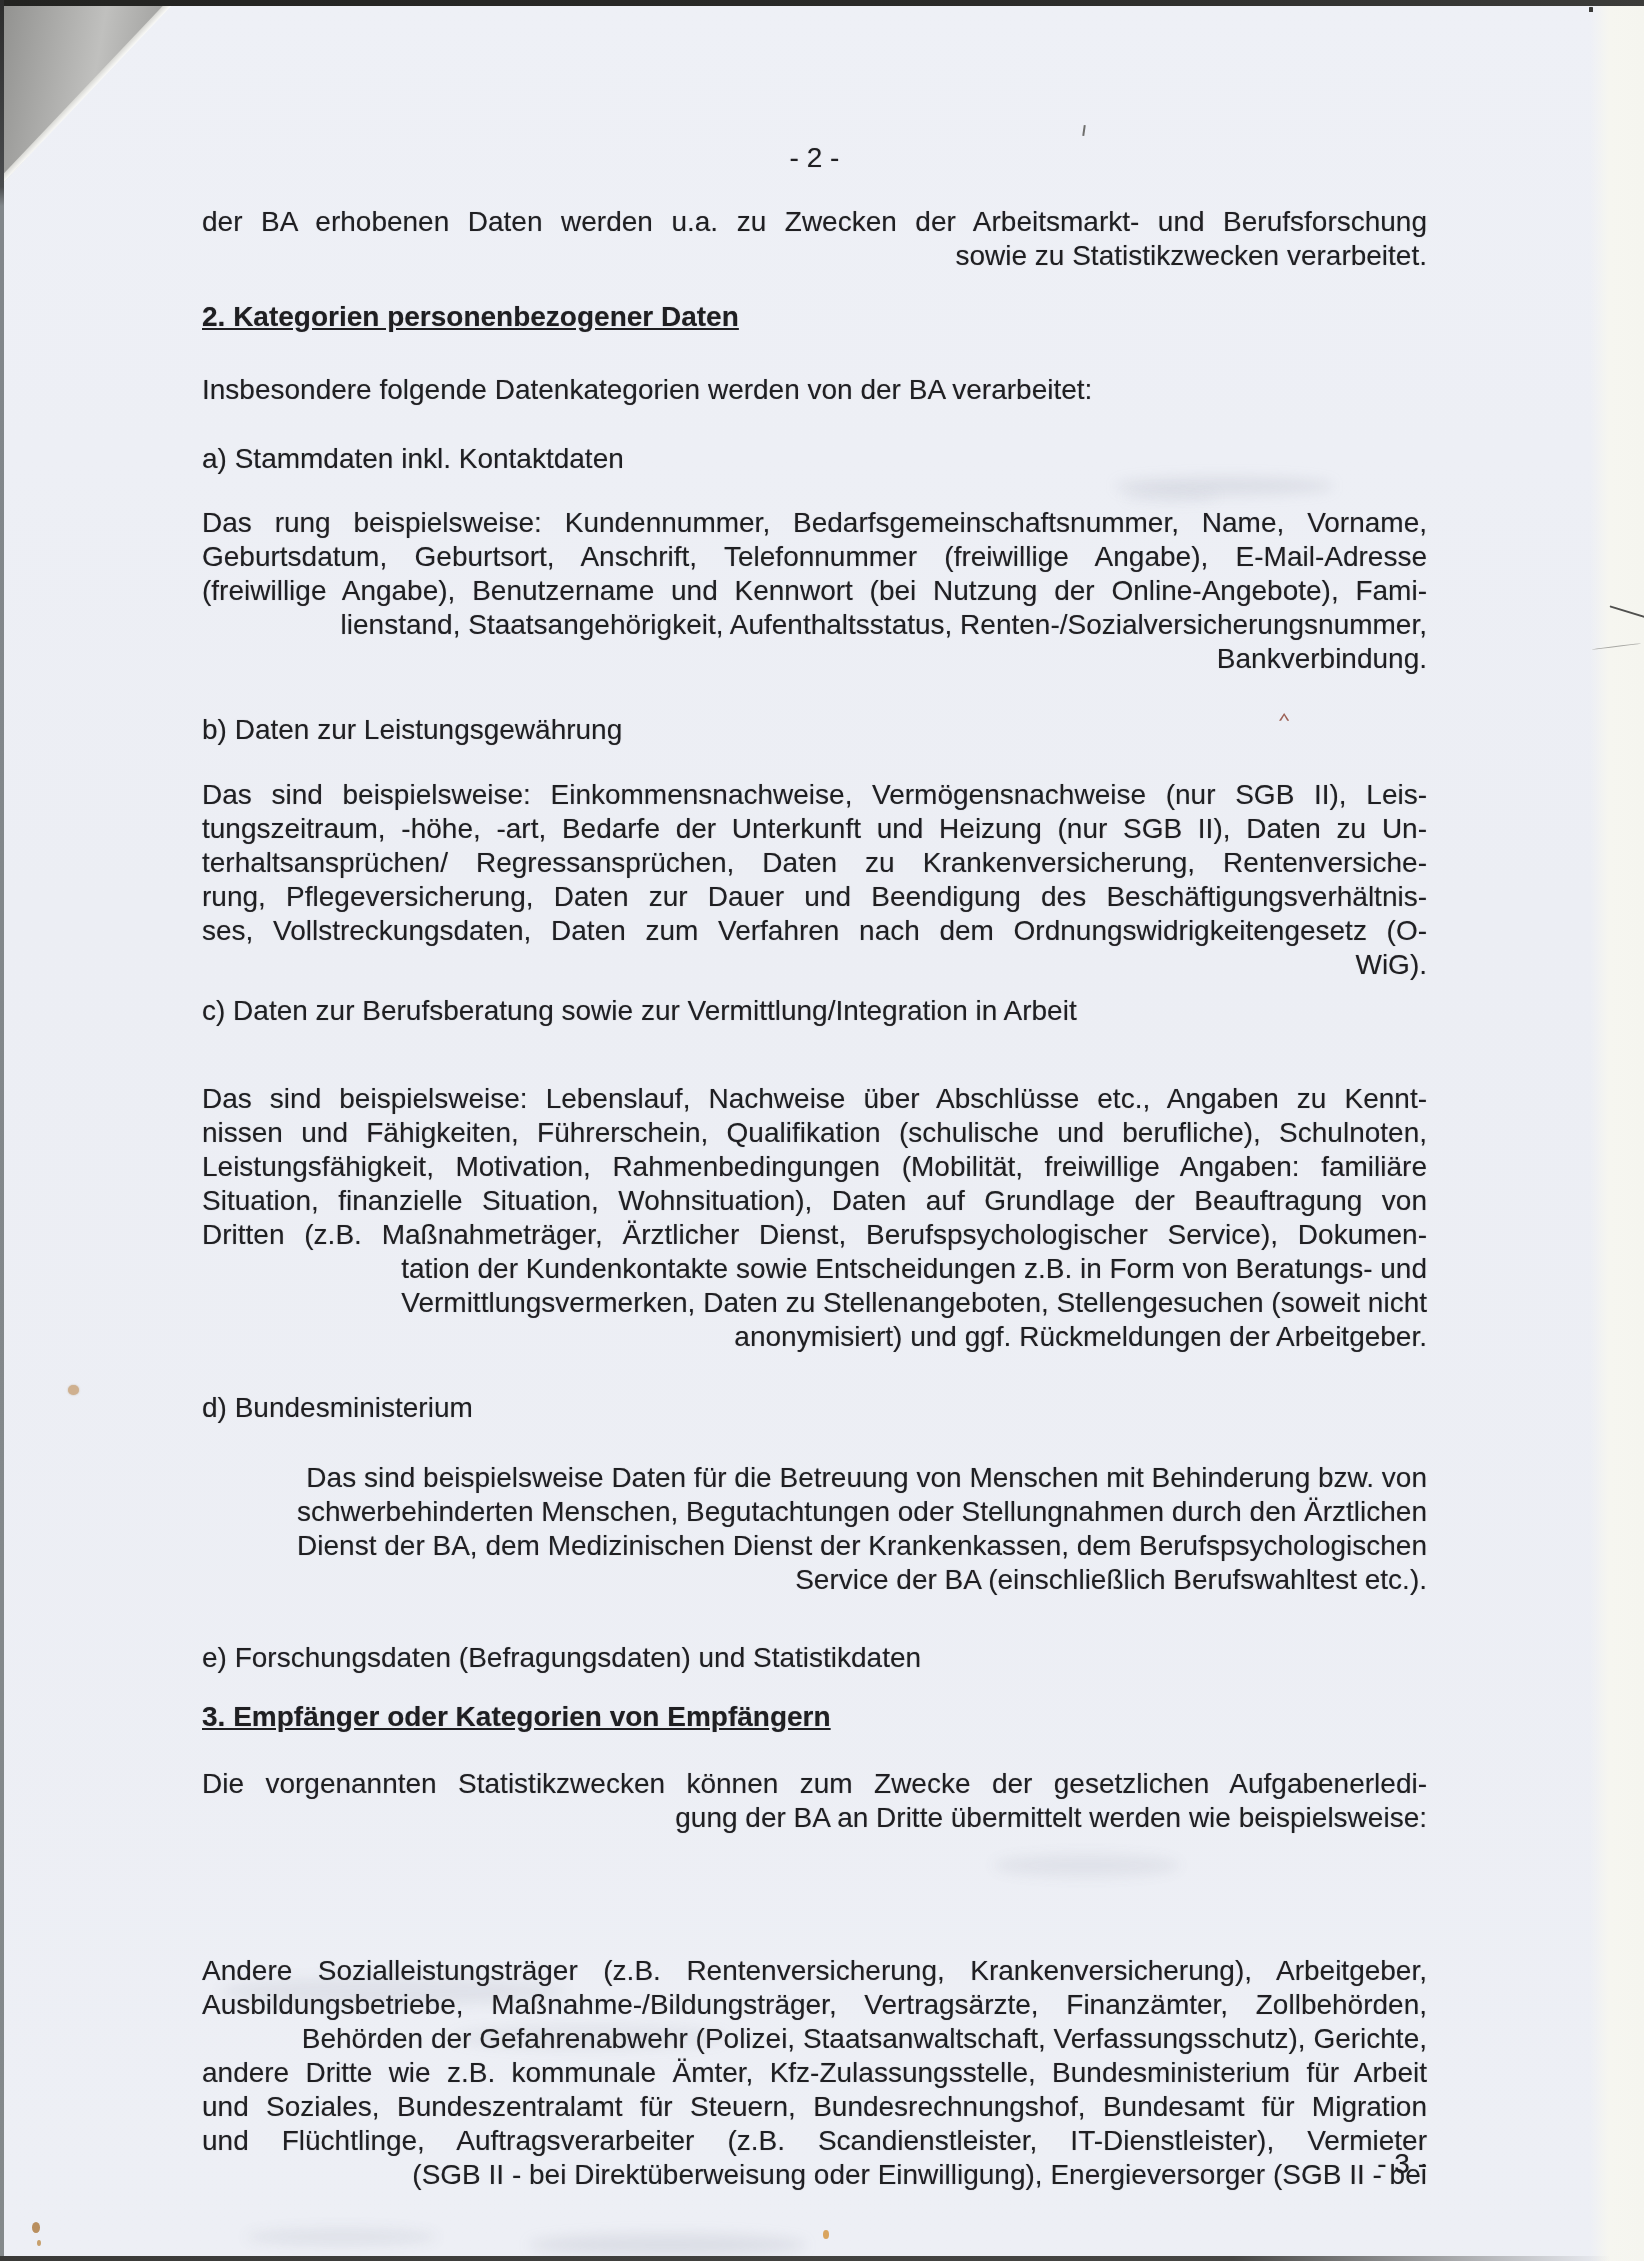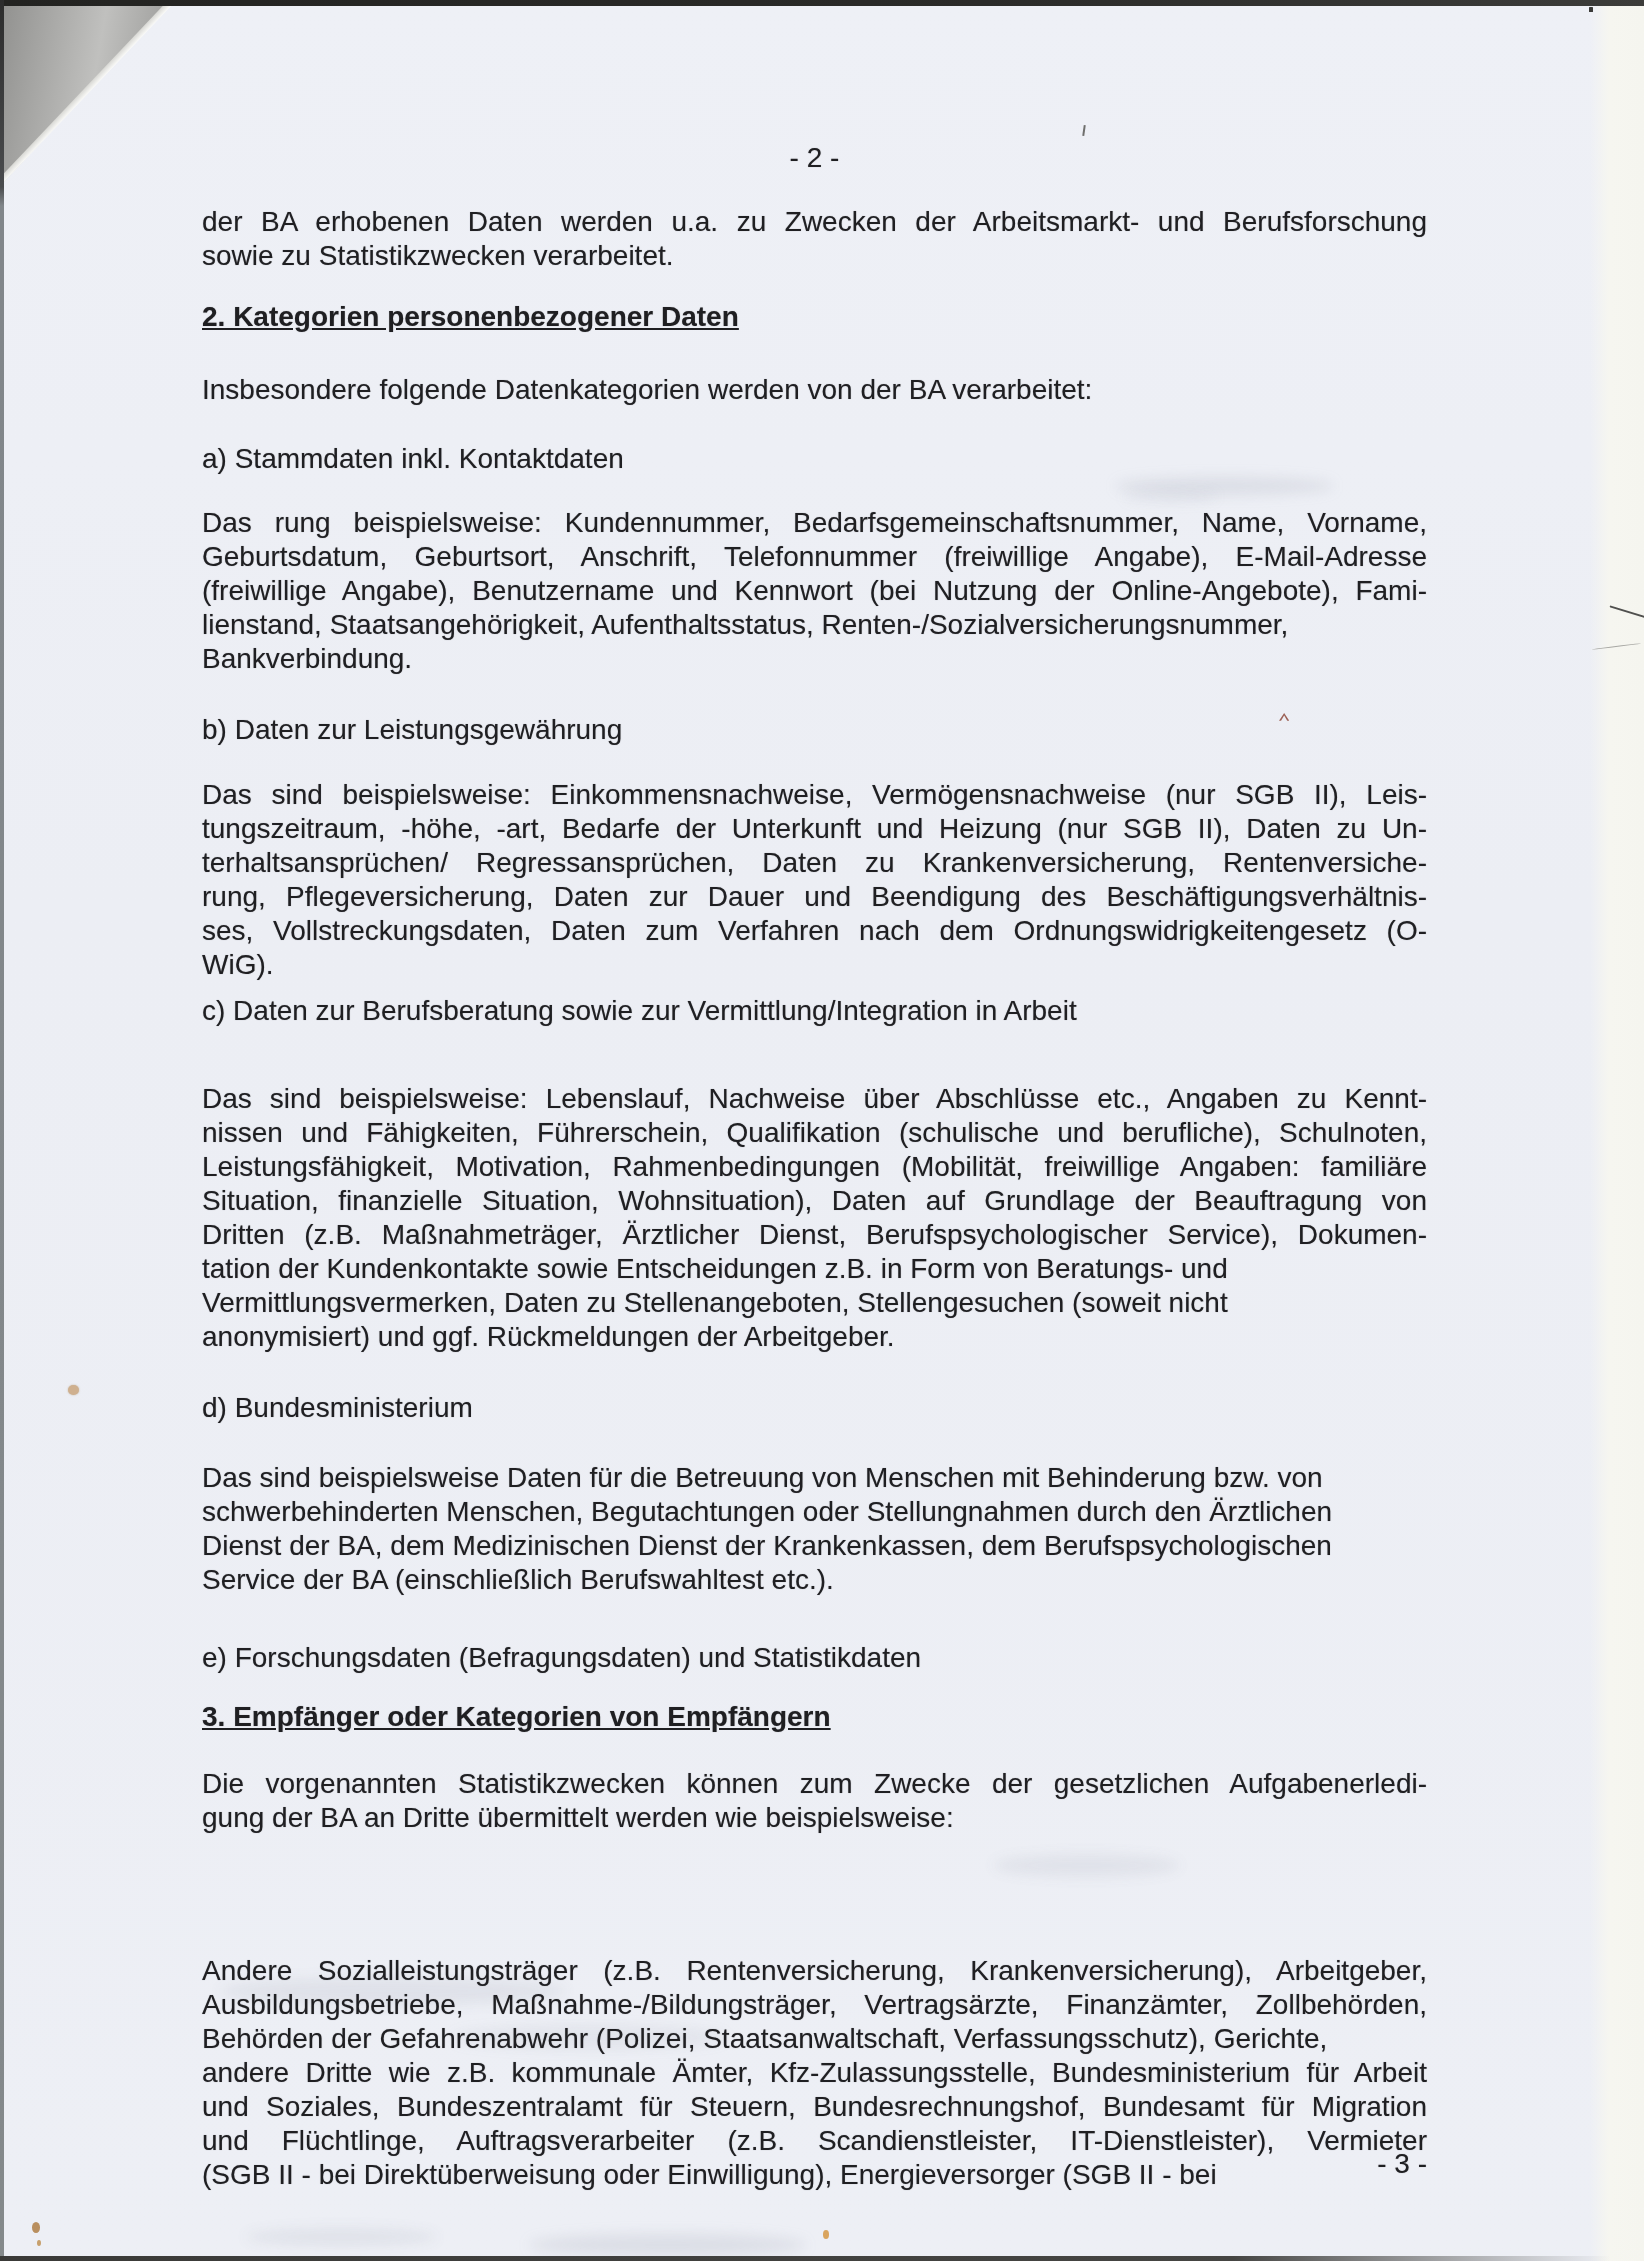--- a/index.html
+++ b/index.html
@@ -15,21 +15,21 @@
     overflow:hidden;
     color:#1f1f22;
   }
   
   .block {
     position:absolute; left:202px; width:1225px;
     font-size:28px; line-height:34px;
     text-shadow:0 0 1px rgba(25,25,30,0.38);
     z-index:5;
   }
-  .line { display:block; }
+  .line { display:block;text-align:right; }
   .j { text-align:justify; text-align-last:justify; }
   .heading { font-weight:bold;text-decoration:underline; }
   .cat { }
   .pagenum {
     position:absolute; left:202px; width:1225px;
     font-size:28px; line-height:34px;
     text-shadow:0 0 1px rgba(25,25,30,0.38);
     z-index:5;
   }
   .pagenum.top { top:141px; text-align:center; }

